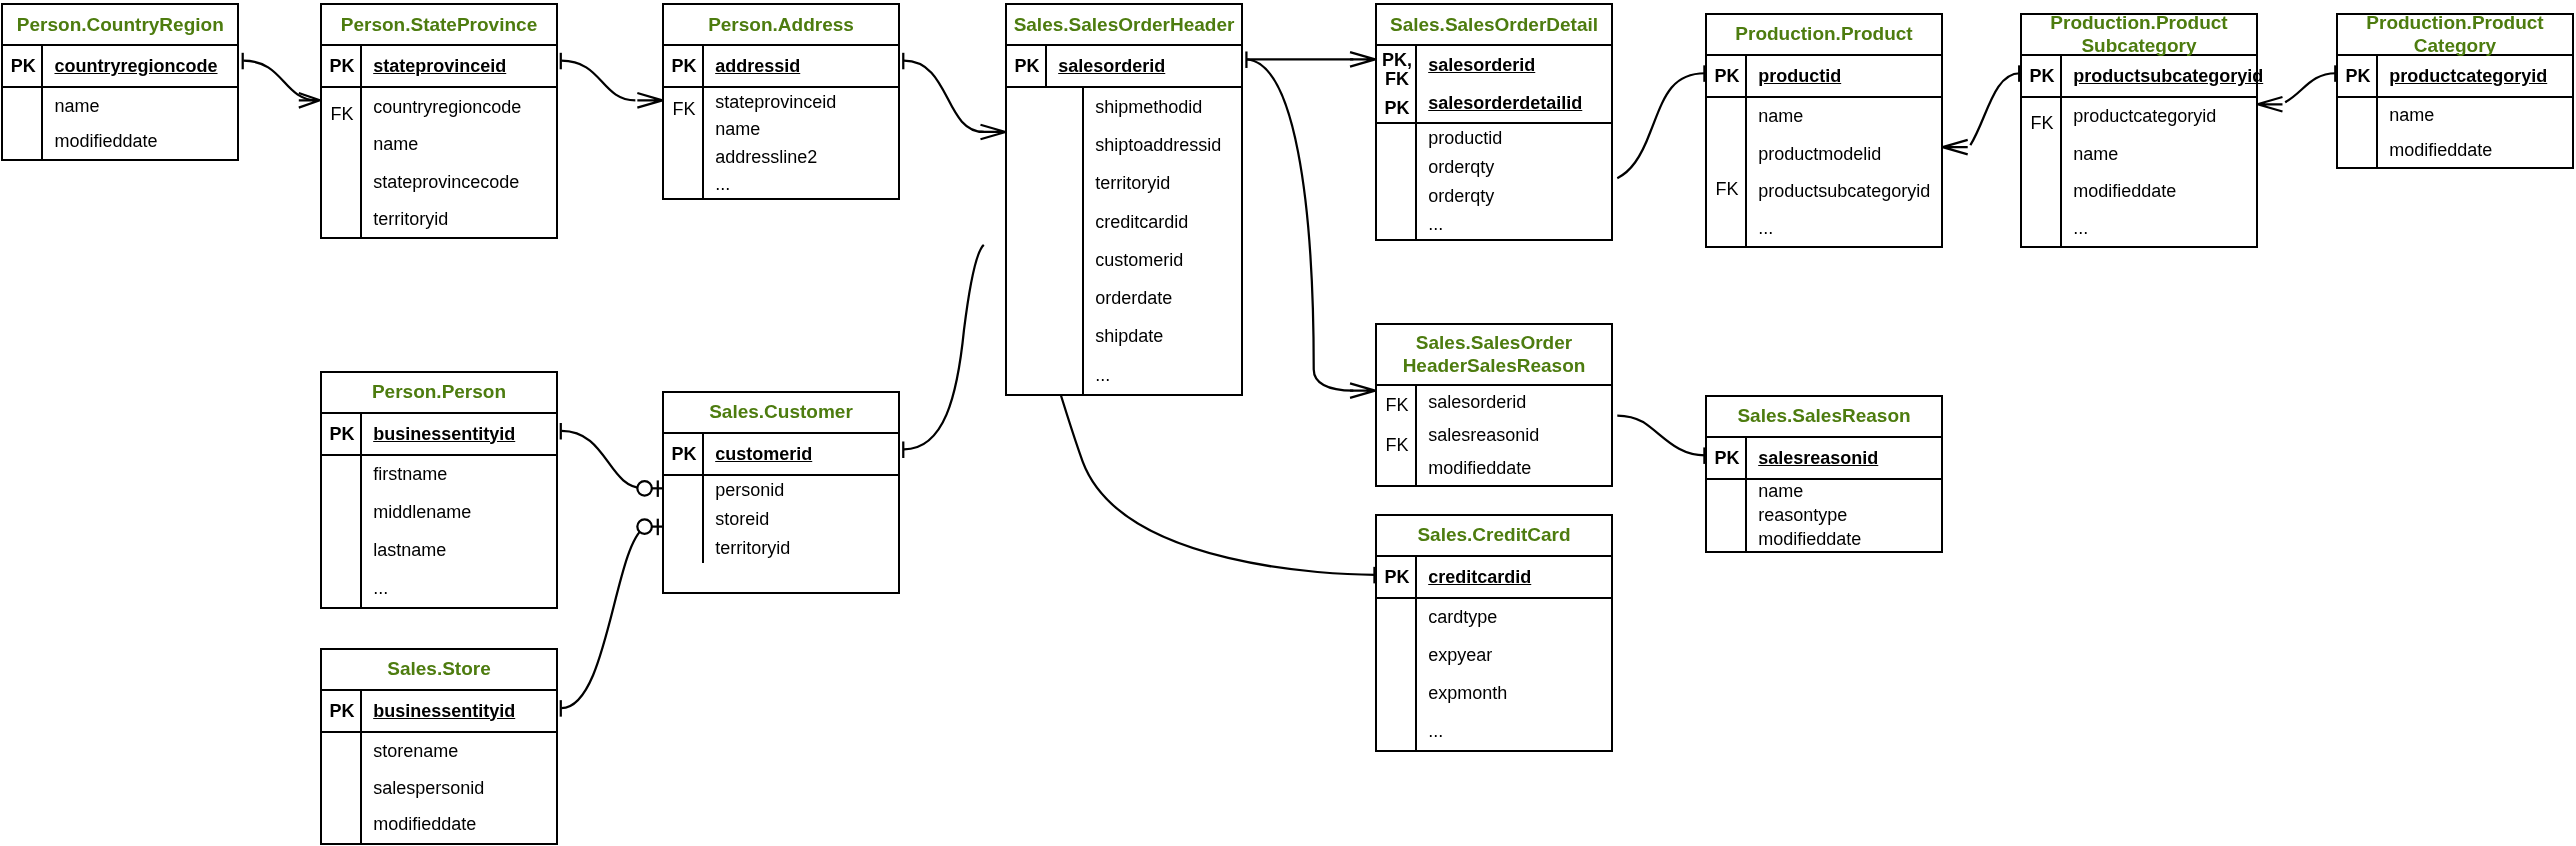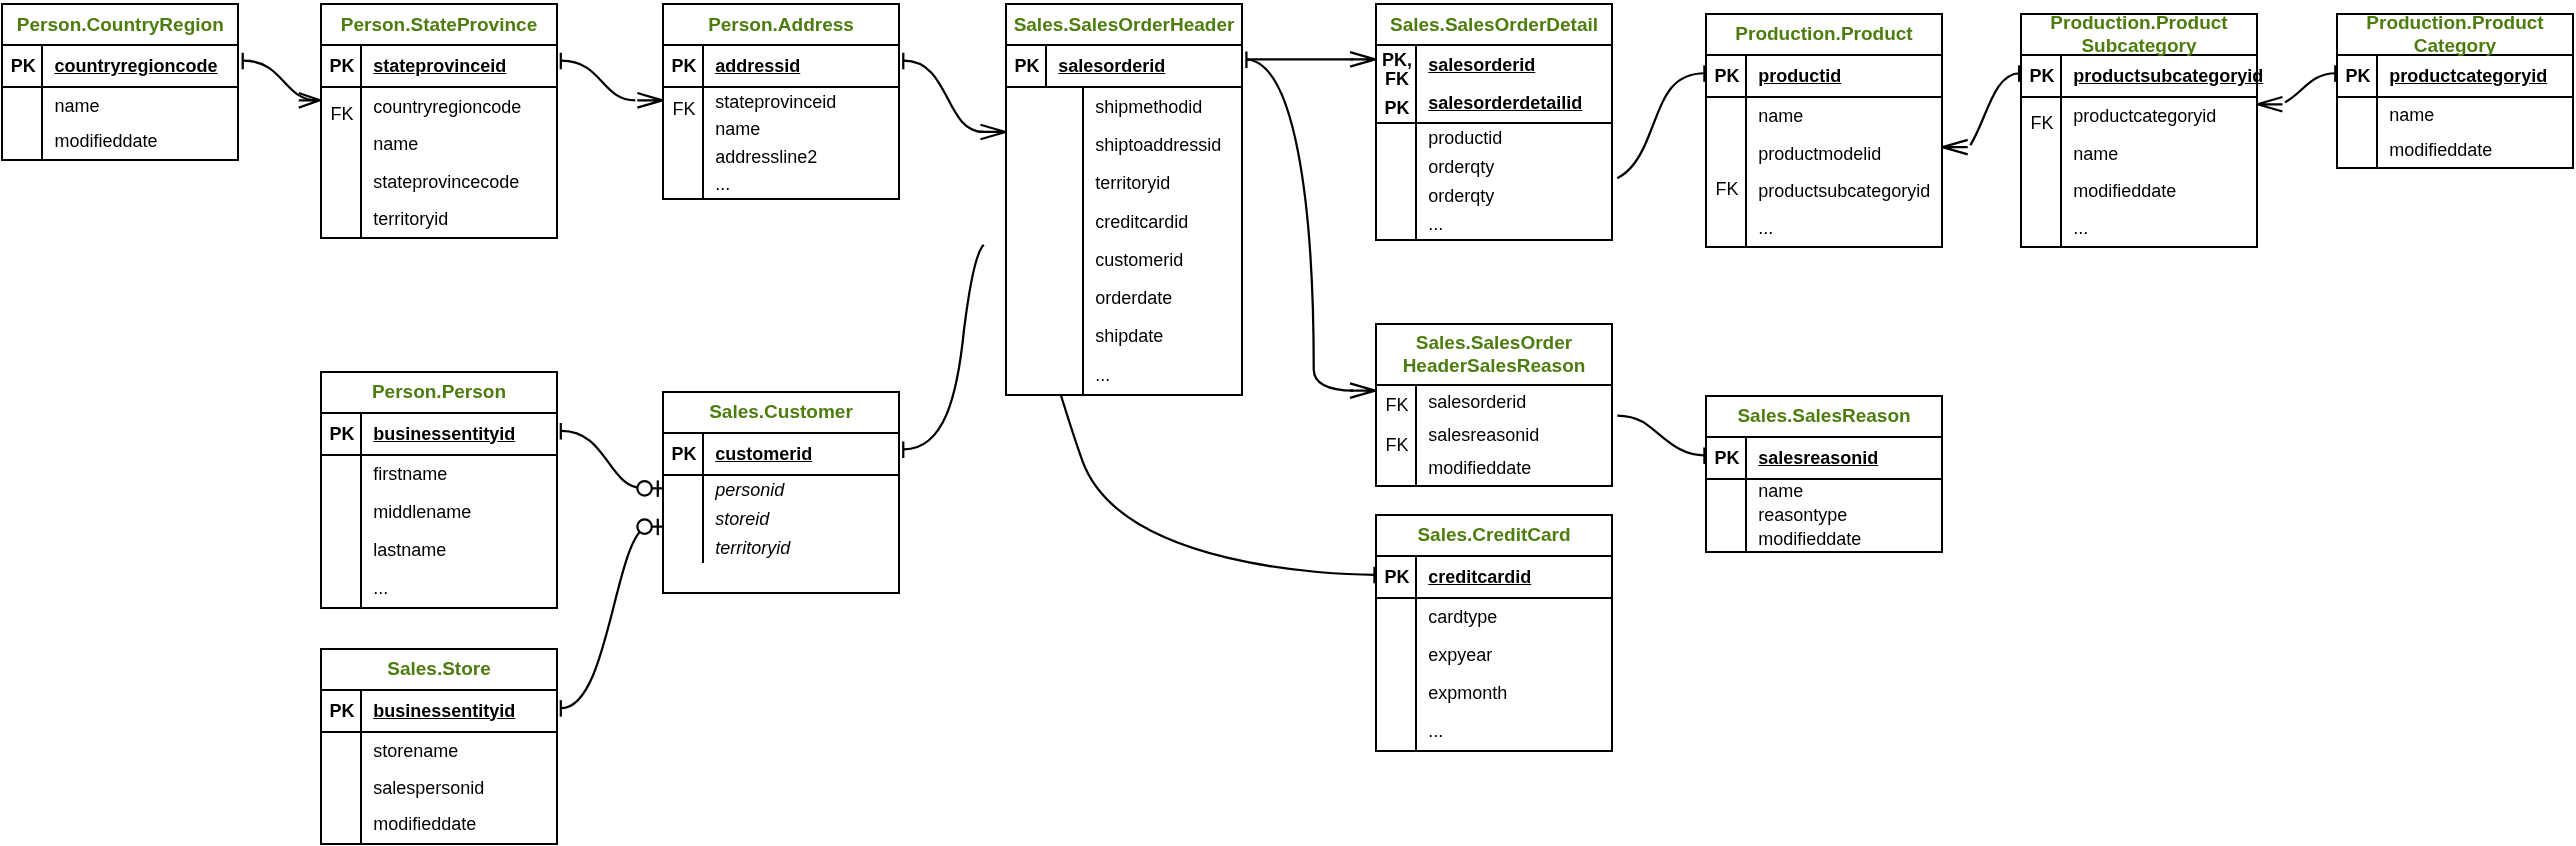--- a/index.html
+++ b/index.html
@@ -488,21 +488,21 @@
       <div class="ent-section pk-section" style="height: 42px;">
         <div class="sect-body">
           <div class="sect-keycol">
             <div class="key-cell bold" style="flex: 1 1 auto;">PK</div>
           </div>
           <div class="sect-fieldcol">
             <div class="field-cell pk">customerid</div>
           </div>
         </div>
       </div>
-      <div class="ent-section" style="height: 87px; font-style: italic;">
+      <div class="ent-section" style="height: 87px;">
         <div class="sect-body">
           <div class="sect-keycol">
             <div class="key-cell" style="flex: 1 1 auto;"></div>
             <div class="key-cell" style="flex: 1 1 auto;"></div>
             <div class="key-cell" style="flex: 1 1 auto;"></div>
           </div>
           <div class="sect-fieldcol">
             <div class="field-cell">personid</div>
             <div class="field-cell">storeid</div>
             <div class="field-cell">territoryid</div>

